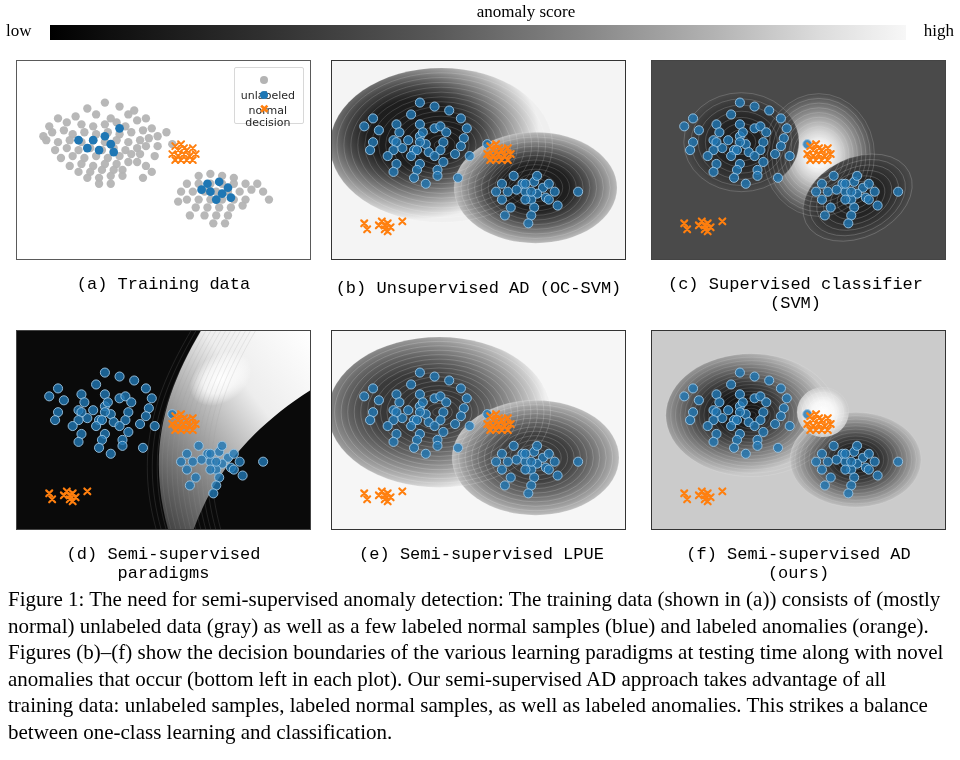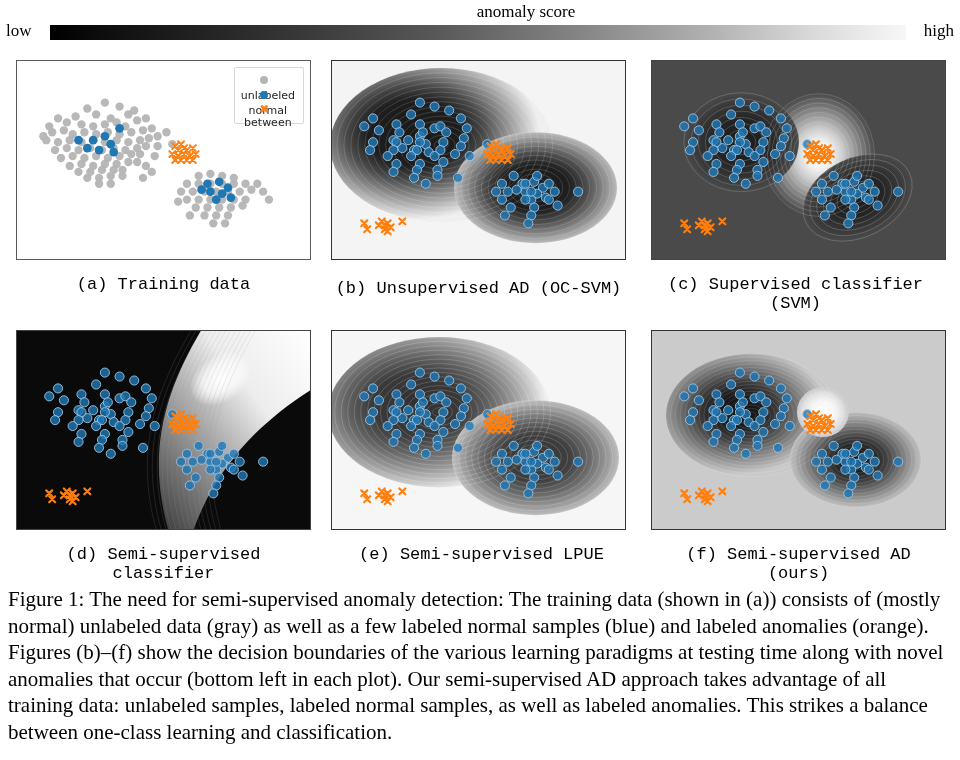--- a/index.html
+++ b/index.html
@@ -278,21 +278,21 @@
     <div class="legend-row">
       <span class="legend-swatch"><span class="dot-gray"></span></span>
       <span>unlabeled</span>
     </div>
     <div class="legend-row">
       <span class="legend-swatch"><span class="dot-blue"></span></span>
       <span>normal</span>
     </div>
     <div class="legend-row">
       <span class="legend-swatch x-orange">✖</span>
-      <span>between</span>
+      <span>decision</span>
     </div>
   </div>
 </div>
 <div class="caption" style="left:16px; top:275px;">(a) Training data</div>
 
 <div class="panel" id="panel-b" style="left:331px; top:60px; background:#f2f2f2;">
   <svg viewBox="0 0 295 200" preserveAspectRatio="none">
     <defs>
       <radialGradient id="gb1" cx="38%" cy="42%" r="56%">
         <stop offset="0%" stop-color="#1a1a1a"></stop>
@@ -766,21 +766,21 @@
         <path d="M 50.1 163 L 56.1 169 M 50.1 169 L 56.1 163" stroke="#ff7f0e" stroke-width="2.2" stroke-linecap="round" fill="none"></path>
         <path d="M 53.05 161 L 59.05 167 M 53.05 167 L 59.05 161" stroke="#ff7f0e" stroke-width="2.2" stroke-linecap="round" fill="none"></path>
         <path d="M 50.1 167 L 56.1 173 M 50.1 173 L 56.1 167" stroke="#ff7f0e" stroke-width="2.2" stroke-linecap="round" fill="none"></path>
         <path d="M 56 165 L 62 171 M 56 171 L 62 165" stroke="#ff7f0e" stroke-width="2.2" stroke-linecap="round" fill="none"></path>
         <path d="M 67.8 159 L 73.8 165 M 67.8 165 L 73.8 159" stroke="#ff7f0e" stroke-width="2.2" stroke-linecap="round" fill="none"></path>
         <path d="M 44.2 163 L 50.2 169 M 44.2 169 L 50.2 163" stroke="#ff7f0e" stroke-width="2.2" stroke-linecap="round" fill="none"></path>
         <path d="M 53.05 169 L 59.05 175 M 53.05 175 L 59.05 169" stroke="#ff7f0e" stroke-width="2.2" stroke-linecap="round" fill="none"></path>
       </g>
   </svg>
 </div>
-<div class="caption" style="left:16px; top:545px;">(d) Semi-supervised classifier</div>
+<div class="caption" style="left:16px; top:545px;">(d) Semi-supervised paradigms</div>
 
 <div class="panel" id="panel-e" style="left:331px; top:330px; background:#f4f4f4;">
   <svg viewBox="0 0 295 200" preserveAspectRatio="none">
     <defs>
       <radialGradient id="ge1" cx="40%" cy="45%" r="58%">
         <stop offset="0%" stop-color="#303030"></stop>
         <stop offset="35%" stop-color="#3a3a3a"></stop>
         <stop offset="55%" stop-color="#636363"></stop>
         <stop offset="74%" stop-color="#979797"></stop>
         <stop offset="90%" stop-color="#cacaca"></stop>

